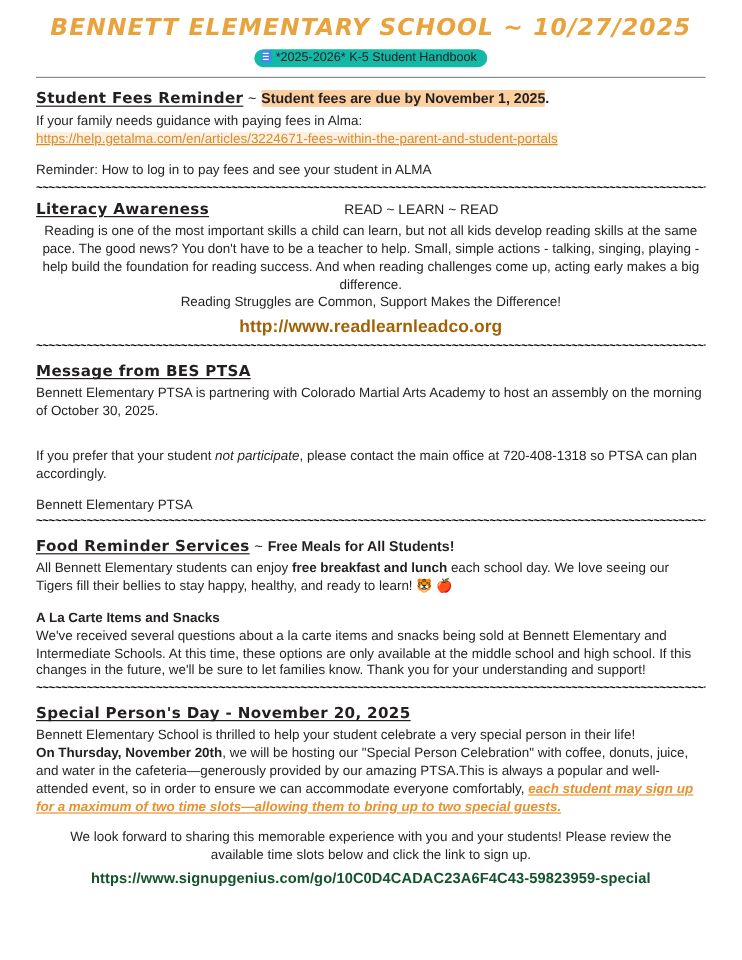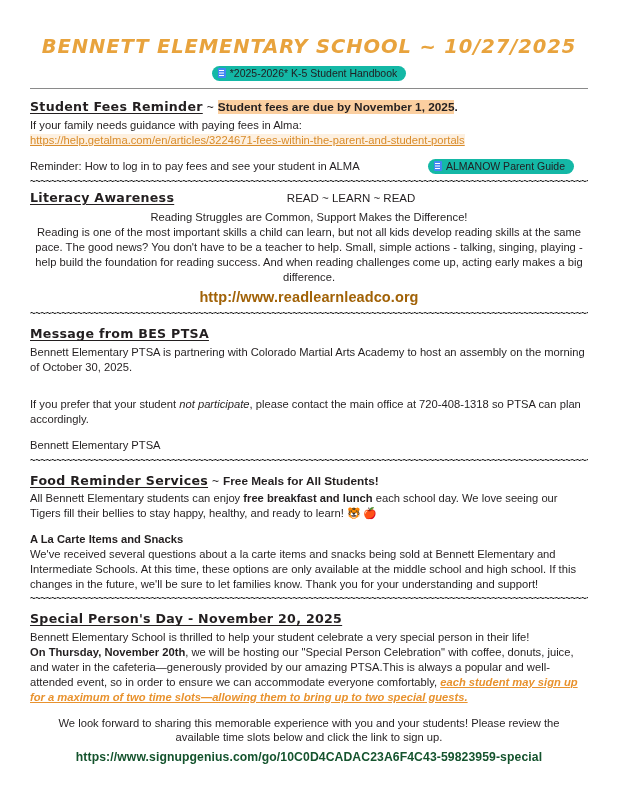--- a/index.html
+++ b/index.html
@@ -10,21 +10,21 @@
   body {
     width: 618px;
     height: 800px;
     font-family: "Liberation Sans", sans-serif;
     color: #231f20;
     overflow: hidden;
   }
   .page {
     width: 618px;
     height: 739px;
-    padding: 36px 30px 10px 30px;
+    padding: 12px 30px 10px 30px;
     position: relative;
   }
   
   .hdr-title {
     text-align: center;
     color: #E8A33D;
     font-family: "DejaVu Sans", sans-serif;
     font-size: 19.5px;
     font-weight: bold;
     letter-spacing: 0.9px;
@@ -159,34 +159,31 @@
     <span class="sec-head">Student Fees Reminder</span><span class="tilde-sep">~</span><span class="hl">Student fees are due by November 1, 2025</span><span class="b" style="font-size:11.8px">.</span>
   </div>
   <p>If your family needs guidance with paying fees in Alma:</p>
   <div class="link-row">
     <span class="link" style="background:#fdf0e0">https://help.getalma.com/en/articles/3224671-fees-within-the-parent-and-student-portals</span>
   </div>
   <div class="gap"></div>
   <div style="display:flex; align-items:center;">
     <span class="txt">Reminder: How to log in to pay fees and see your student in ALMA</span>
     <span style="flex:1"></span>
-    <span class="chip" style="margin-right:14px">
-      <span class="doc-ico"></span><span>ALMANOW Parent Guide</span>
-    </span>
   </div>
 
   <div class="squig">~~~~~~~~~~~~~~~~~~~~~~~~~~~~~~~~~~~~~~~~~~~~~~~~~~~~~~~~~~~~~~~~~~~~~~~~~~~~~~~~~~~~~~~~~~~~~~~~~~~~~~~~~~~~~~~~~~~~~~~~~~~~~~~~~~~~~~~~~~</div>
 
   <div class="lit-row">
     <span class="sec-head">Literacy Awareness</span>
     <span class="lit-tag">READ ~ LEARN ~ READ</span>
   </div>
   <div class="sm-gap"></div>
+  <p class="center">Reading is one of the most important skills a child can learn, but not all kids develop reading skills at the same pace. The good news? You don't have to be a teacher to help.  Small, simple actions - talking, singing, playing - help build the foundation for reading success.  And when reading challenges come up, acting early makes a big difference.</p>
   <p class="center">Reading Struggles are Common, Support Makes the Difference!</p>
-  <p class="center">Reading is one of the most important skills a child can learn, but not all kids develop reading skills at the same pace. The good news? You don't have to be a teacher to help.  Small, simple actions - talking, singing, playing - help build the foundation for reading success.  And when reading challenges come up, acting early makes a big difference.</p>
   <div class="center" style="margin-top:4px">
     <span class="readlink">http://www.readlearnleadco.org</span>
   </div>
 
   <div class="squig">~~~~~~~~~~~~~~~~~~~~~~~~~~~~~~~~~~~~~~~~~~~~~~~~~~~~~~~~~~~~~~~~~~~~~~~~~~~~~~~~~~~~~~~~~~~~~~~~~~~~~~~~~~~~~~~~~~~~~~~~~~~~~~~~~~~~~~~~~~</div>
 
   <div class="sec-line">
     <span class="sec-head">Message from BES PTSA</span>
   </div>
   <p>Bennett Elementary PTSA is partnering with Colorado Martial Arts Academy to host an assembly on the morning of October 30, 2025.</p>

